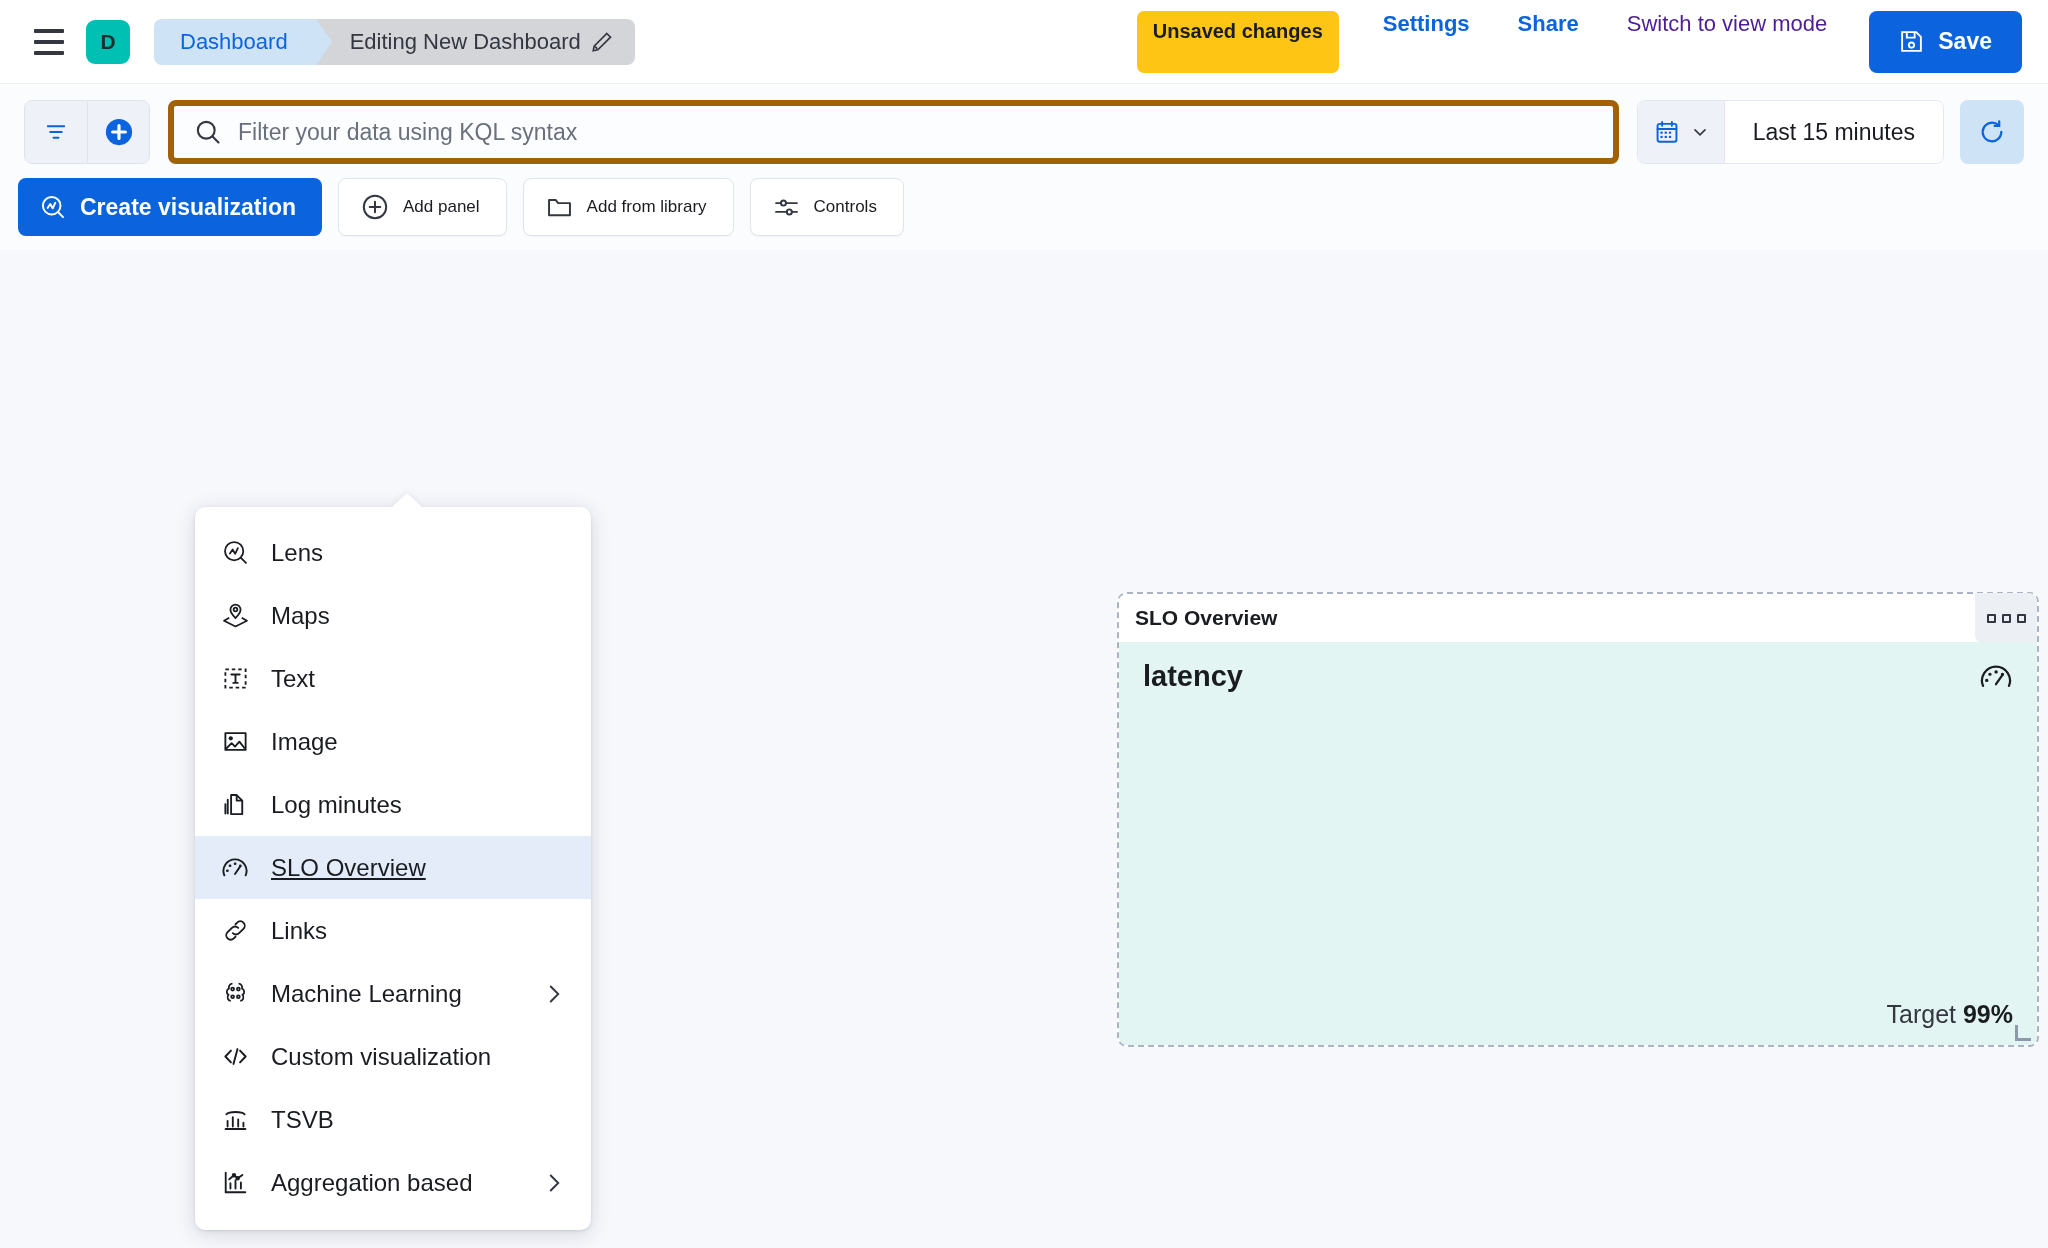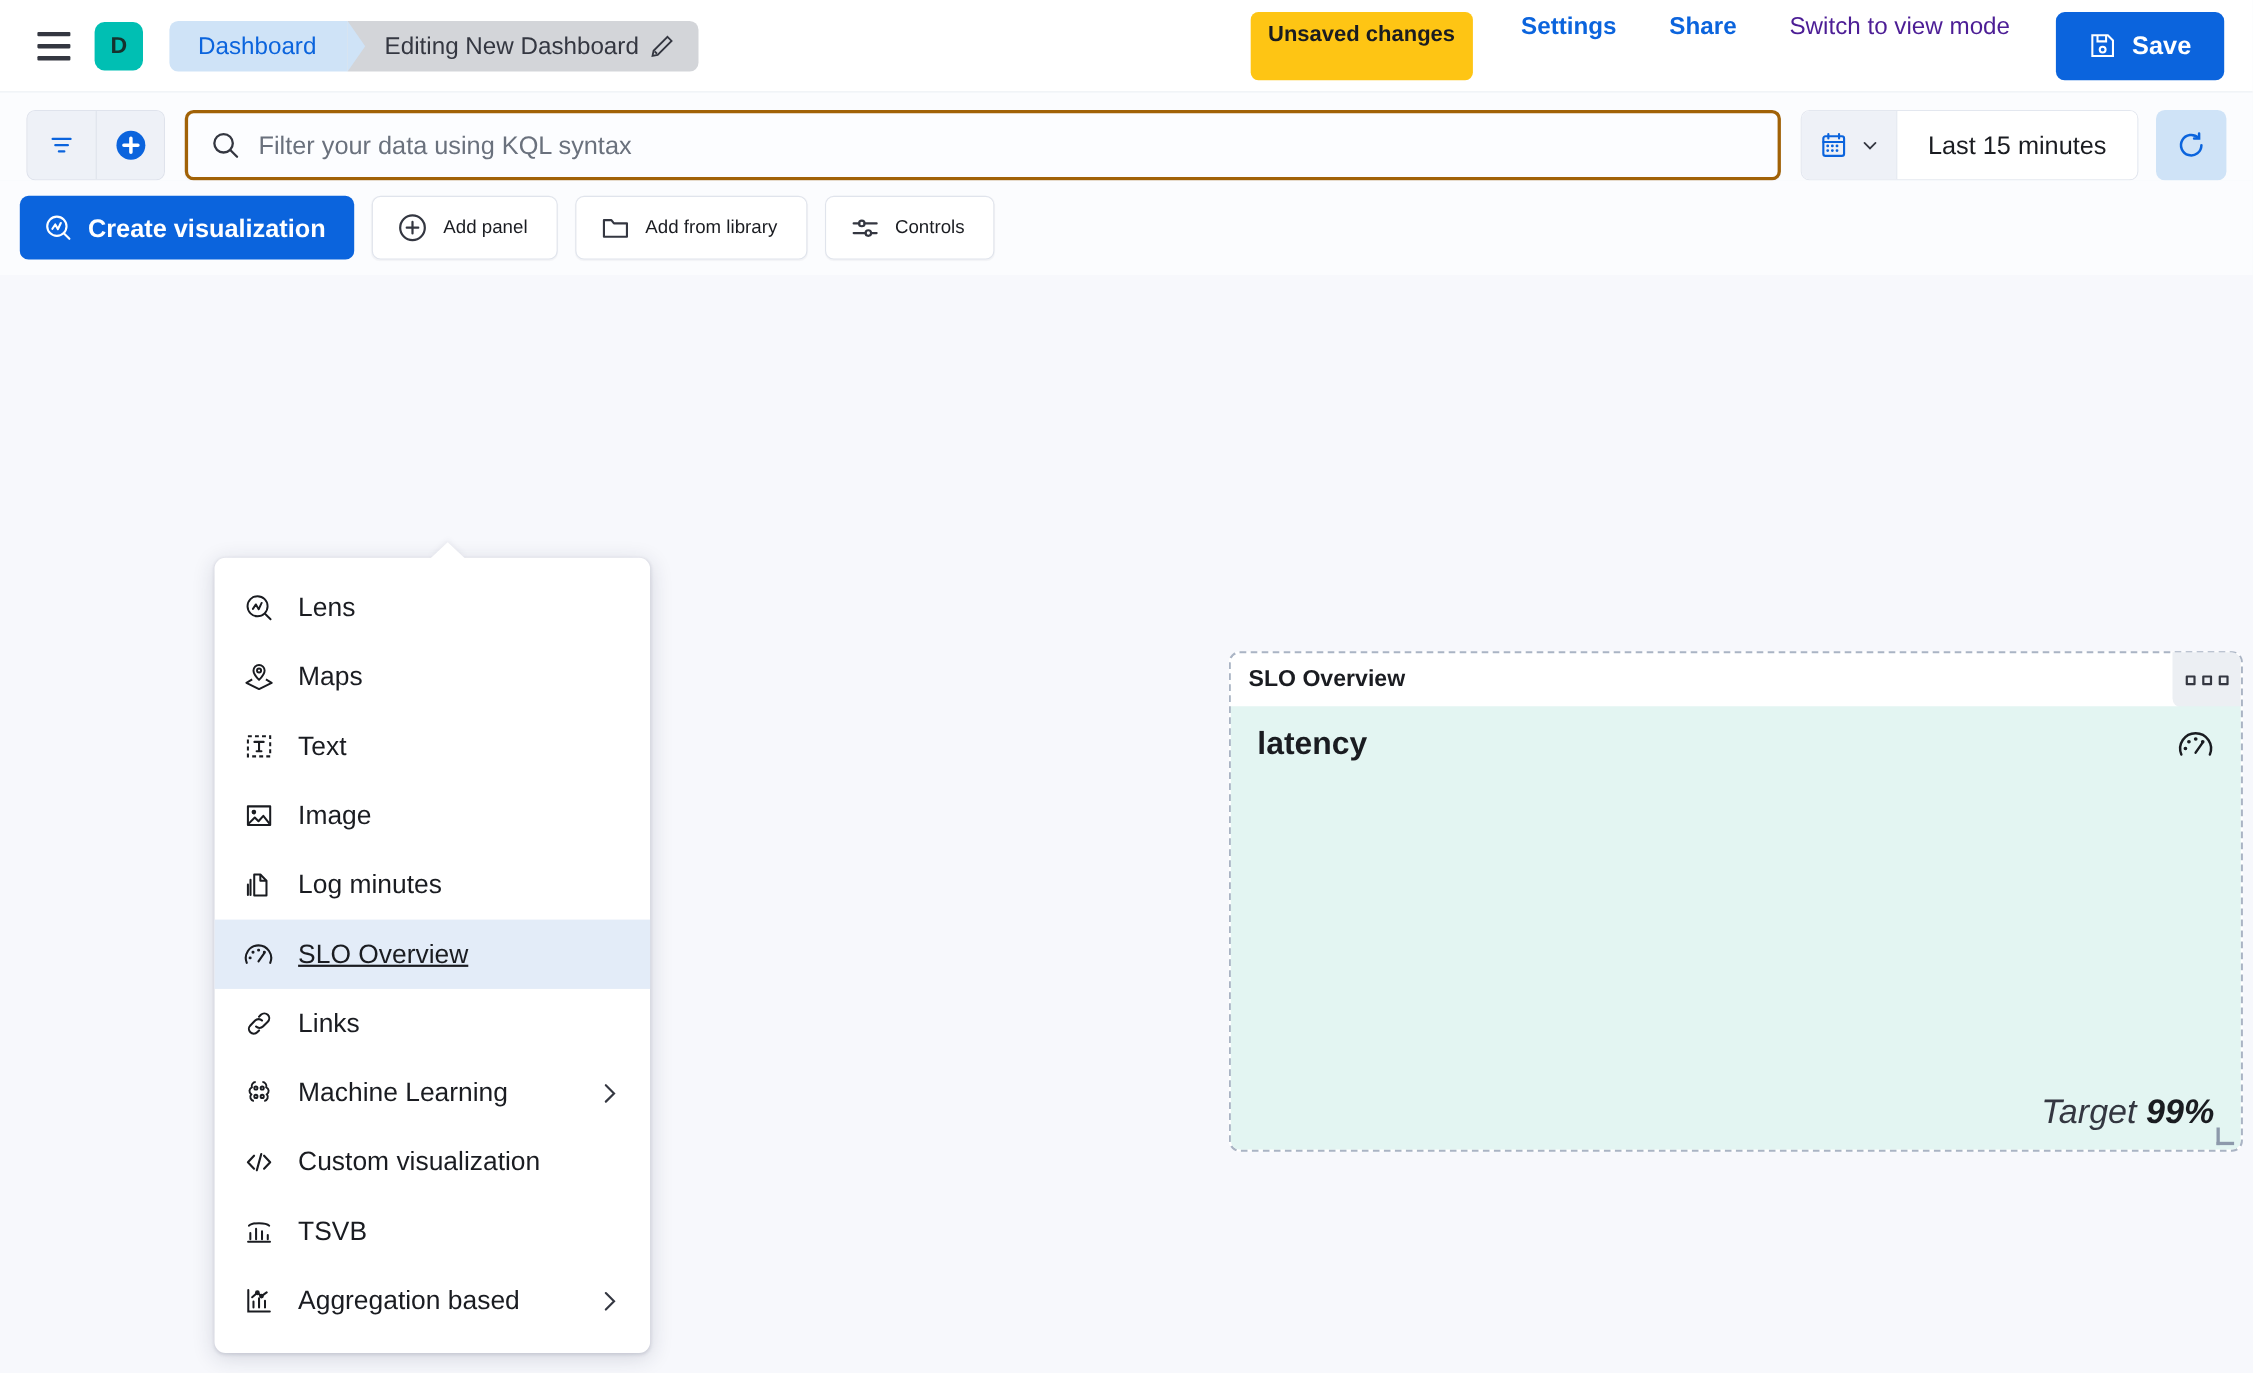--- a/index.html
+++ b/index.html
@@ -128,21 +128,21 @@
     width: 62px; height: 100%;
     display: flex; align-items: center; justify-content: center;
     cursor: pointer;
     background: #eef1f7;
   }
   .filter-btn + .filter-btn { border-left: 1px solid #dfe3ec; }
   .kql-input {
     flex: 1;
     height: 64px;
     background: #fcfdff;
-    border: 3px solid #a16207;
+    border: 6px solid #a16207;
     border-radius: 8px;
     display: flex; align-items: center;
     padding: 0 20px;
     gap: 16px;
     cursor: text;
     box-shadow: 0 1px 1px rgba(20,30,60,.03);
   }
   .kql-input .ph {
     color: #6a717d; font-size: 23px;
   }
@@ -302,23 +302,22 @@
   .slo-top { display: flex; align-items: flex-start; }
   .slo-name {
     font-size: 29px; font-weight: 700; color: #1a1c21;
   }
   .slo-gauge-ico { margin-left: auto; display: flex; }
   .slo-bottom {
     margin-top: auto;
     text-align: right;
   }
   .slo-target {
-    font-size: 31px; color: #343741;
+    font-size: 25px; color: #343741;
     margin-bottom: 2px;
-    font-style: italic;
   }
   .slo-target b { font-weight: 700; color: #1a1c21; }
   .slo-value {
     font-size: 73px; font-weight: 700; color: #343741;
     line-height: 1.0;
     letter-spacing: -1px;
   }
   .resize-handle {
     position: absolute;
     right: 6px; bottom: 4px;

